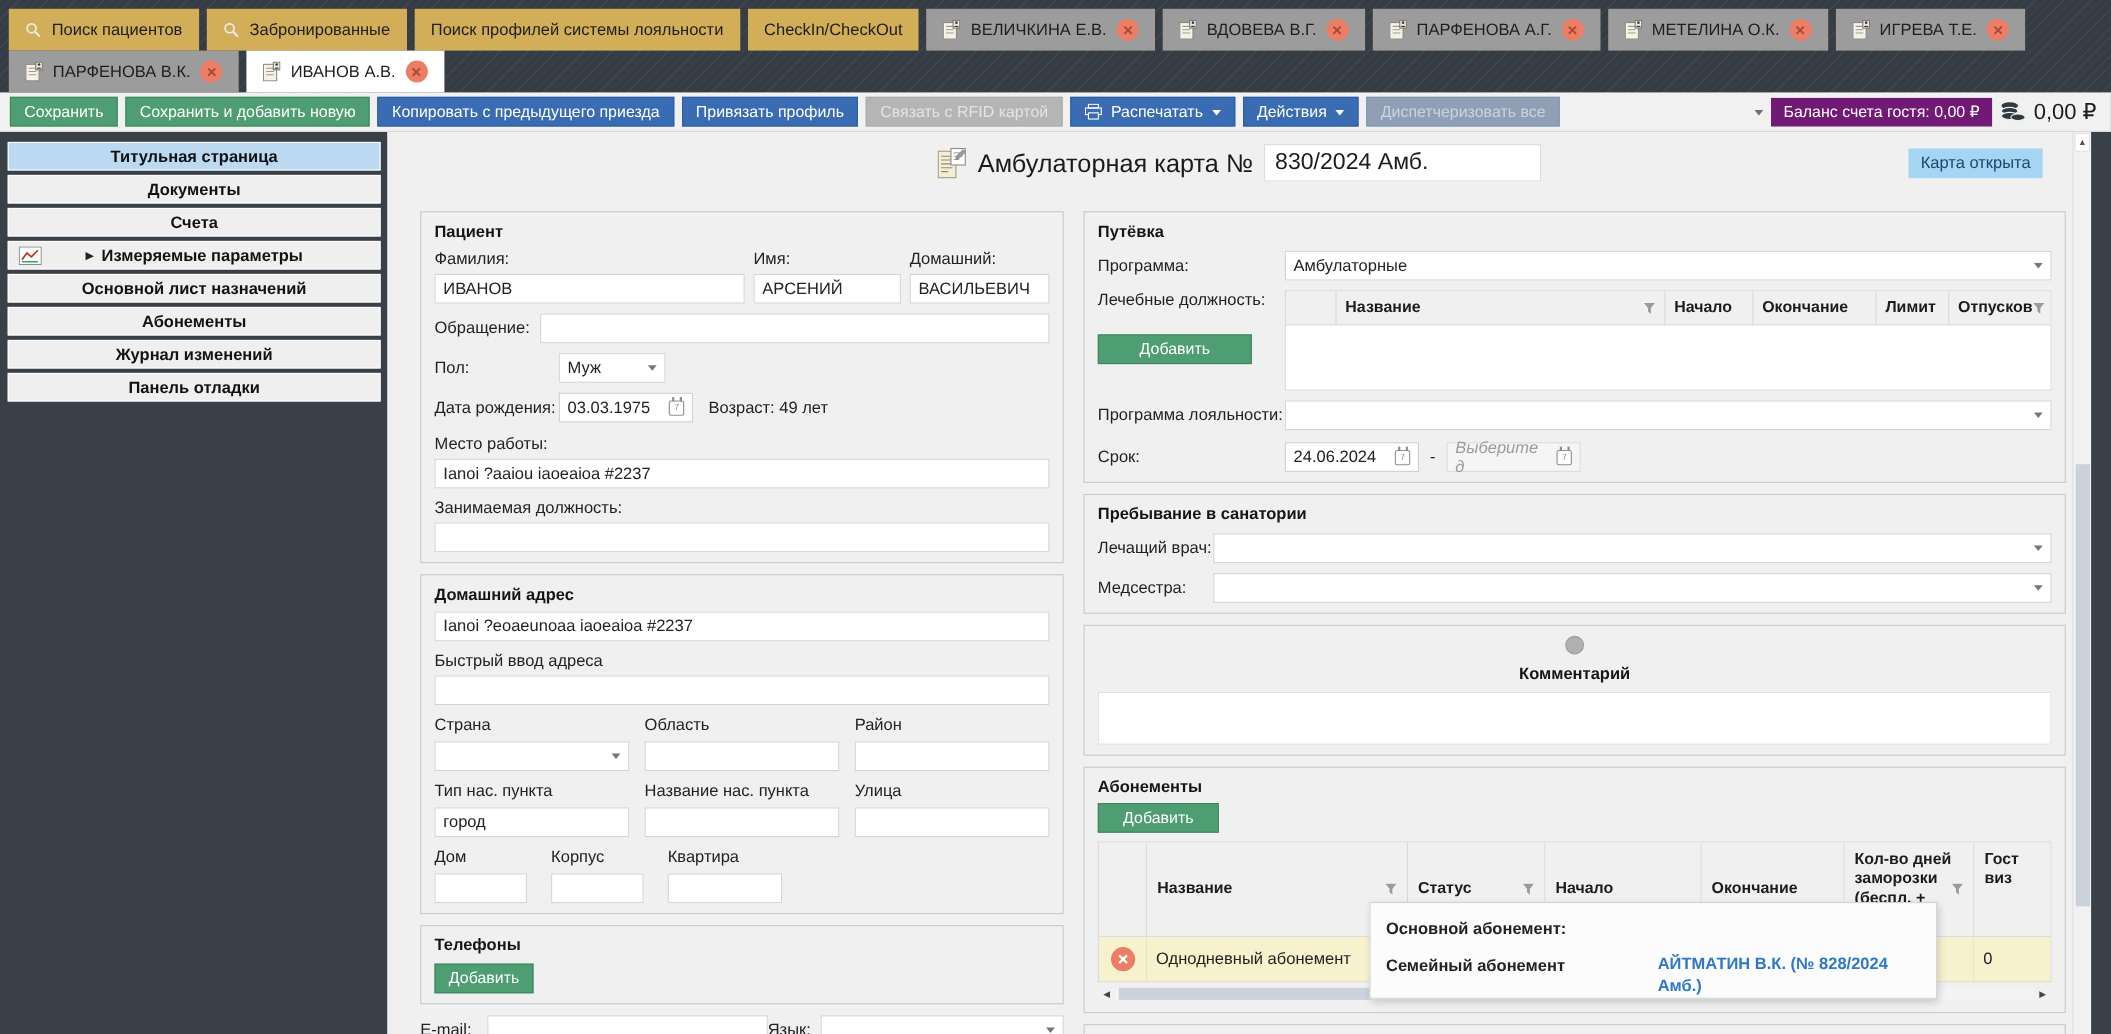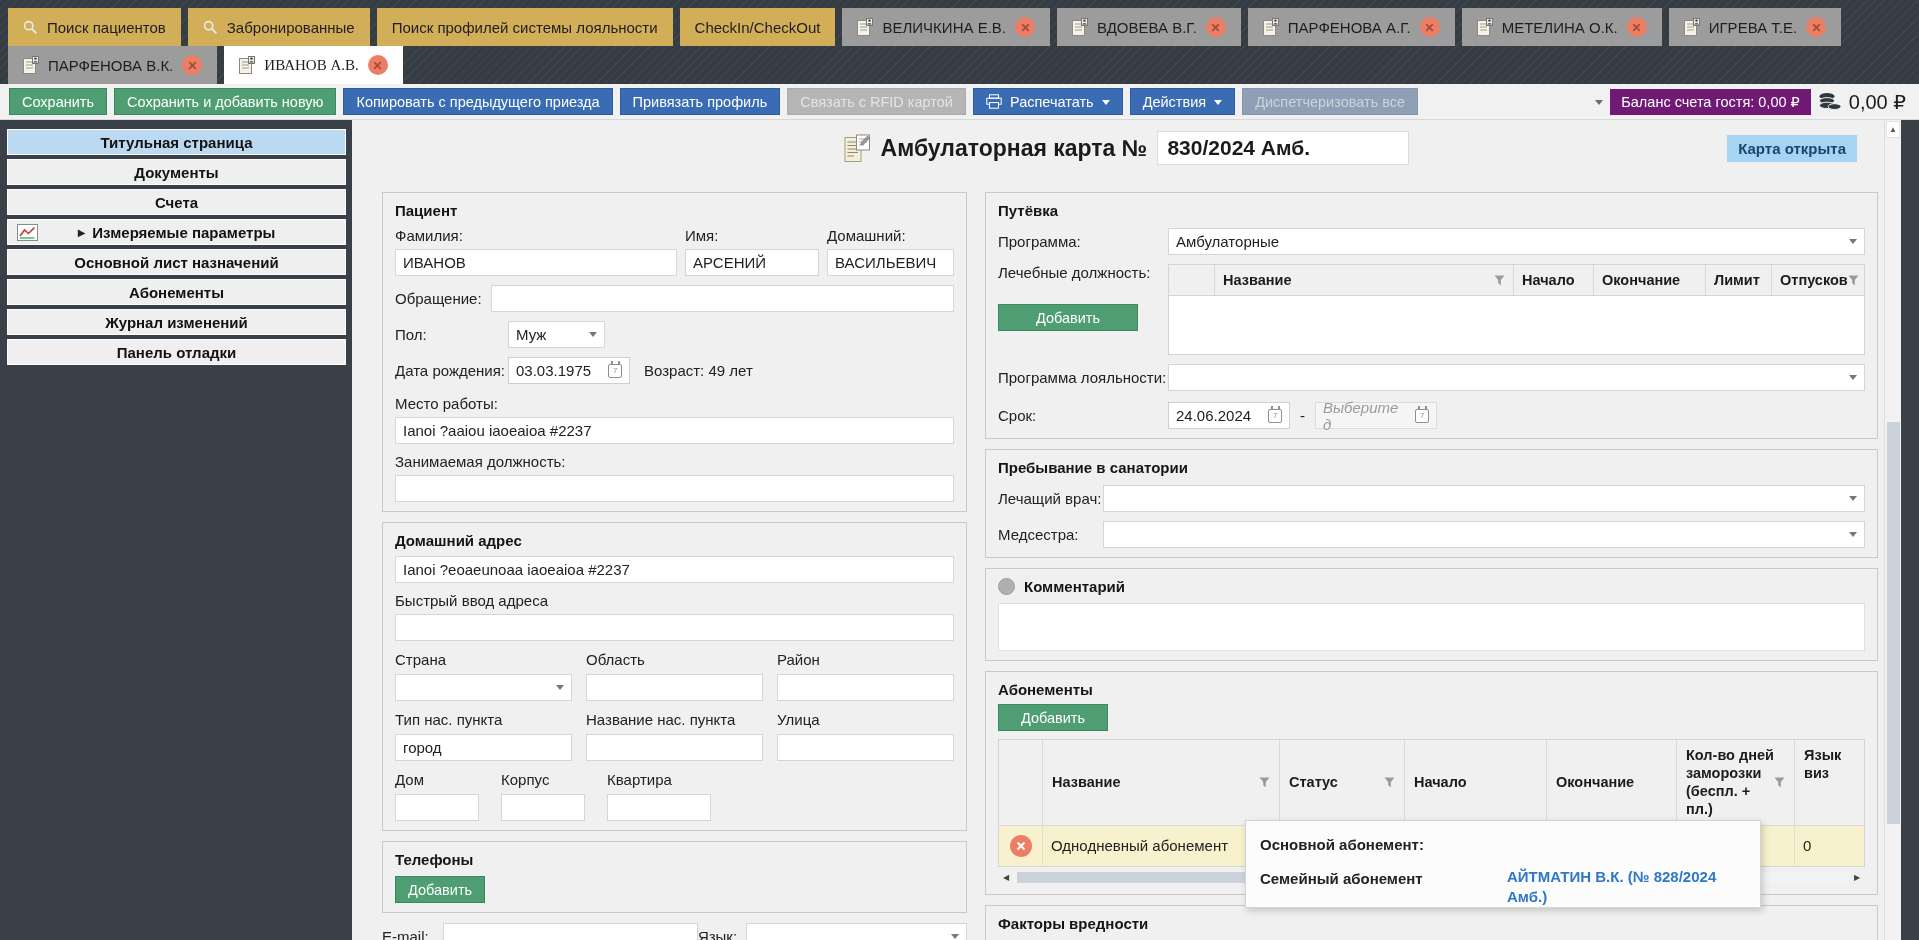--- a/index.html
+++ b/index.html
@@ -8,21 +8,21 @@
   .app { position:relative; width:1919px; height:940px; }
 
   
   .tabbar { height:84px; padding:8px 0 0 8px;
     background:#363c43;
     background-image:repeating-linear-gradient(135deg, rgba(255,255,255,.05) 0 1px, transparent 1px 6px); }
   .tabrow { display:flex; gap:7px; height:38px; align-items:stretch; }
   .tab { display:flex; align-items:center; gap:9px; padding:0 15px; font-size:15px; color:#1e1e1e; white-space:nowrap; cursor:default; }
   .tab-gold { background:#d2ae59; }
   .tab-gray { background:#9c9c9c; }
-  .tab-white { background:#ffffff;font-family:Liberation Serif, serif; }
+  .tab-white { background:#ffffff; }
   .x-circle { width:20px; height:20px; border-radius:50%; background:#ec7e66; display:flex; align-items:center; justify-content:center; flex:0 0 auto; }
 
   
   .toolbar { height:36px; background:#f1f1f1; border-bottom:1px solid #d8d8d8; display:flex; align-items:center; gap:7px; padding:0 9px; }
   .btn { height:27px; display:inline-flex; align-items:center; gap:8px; padding:0 12px; font-size:14.5px; white-space:nowrap; cursor:default; }
   .btn-green { background:#4f9e73; border:1px solid #3f8560; color:#fff; }
   .btn-blue  { background:#3a6cb3; border:1px solid #2e5da2; color:#fff; }
   .btn-gray  { background:#b5b5b5; border:1px solid #ababab; color:#e4e4e4; }
   .btn-grayblue { background:#8fa0b6; border:1px solid #8496ac; color:#ccd3dd; }
   .caret-w { width:0; height:0; border:4px solid transparent; border-top:5px solid #fff; margin-top:5px; }
@@ -36,21 +36,21 @@
   .sidebar { width:352px; flex:0 0 352px; padding:9px 6px 0 7px; }
   .side-item { height:26px; margin-bottom:4px; background:#efefef; border:1px solid #fdfdfd; display:flex; align-items:center; justify-content:center; font-size:15px; font-weight:700; color:#121212; position:relative; cursor:default; }
   .side-item.active { background:#bcd9f2; }
   .mp-icon { position:absolute; left:9px; top:4px; }
   .exp-arrow { font-size:10px; margin-right:7px; color:#222; }
 
   .content { position:relative; flex:0 0 1549px; width:1549px; height:820px; background:#f0f0f0; overflow:hidden; }
   .right-dark { flex:1; background:#3a4047; }
 
   
-  .content-header { position:relative; height:56px; display:flex; align-items:center; justify-content:center; gap:10px;font-weight:bold; }
+  .content-header { position:relative; height:56px; display:flex; align-items:center; justify-content:center; gap:10px; }
   .page-title { font-size:23px; color:#1b1b1b; }
   .card-num { width:252px; height:34px; background:#fff; border:1px solid #dcdcdc; font-size:21px; padding:0 9px; display:flex; align-items:center; color:#1b1b1b; }
   .status-badge { position:absolute; right:44px; top:15px; background:#a6d4f3; color:#17486b; font-size:15px; padding:5px 11px; cursor:default; }
 
   .cols { display:flex; padding-left:30px; }
   .col-left { width:585px; flex:0 0 585px; margin-top:16px; }
   .col-right { width:893px; flex:0 0 893px; margin-left:18px; margin-top:16px; }
 
   .panel { border:1px solid #c9c9c9; background:#f0f0f0; padding:9px 12px; margin-bottom:10px; }
   .panel-title { font-weight:700; font-size:15px; color:#151515; }
@@ -615,21 +615,21 @@
             <div class="row">
               <span class="lbl" style="width:105px;">Медсестра:</span>
               <div class="sel flex1">
                   <span></span>
                   <span class="caret-d"></span>
                 </div>
             </div>
           </div>
 
           <div class="panel">
-            <div style="display:flex; align-items:center; gap:9px;">
+            <div style="display:flex; align-items:center; gap:9px;flex-direction:column;">
               <span class="cmt-circle"></span>
               <span class="panel-title">Комментарий</span>
             </div>
             <div class="cmt-box"></div>
           </div>
 
           <div class="panel">
             <div class="panel-title">Абонементы</div>
             <div style="margin-top:6px;">
               <button class="btn btn-green" style="width:110px; justify-content:center;">
@@ -663,21 +663,21 @@
                   </div>
                 <div class="ab-h sp-between">
                   <span style="white-space:normal;">Кол-во дней заморозки (беспл. + пл.)</span>
                   <span>
                       <svg width="11" height="11" viewBox="0 0 11 11">
                         <path d="M0.5 0.5h10L6.8 5v5.3L4.2 8.2V5z" fill="#9a9a9a"></path>
                       </svg>
                     </span>
                 </div>
                 <div class="ab-h" style="align-items:flex-start;">
-                    <span style="white-space:normal;">Язык виз</span>
+                    <span style="white-space:normal;">Гост виз</span>
                   </div>
               </div>
               <div class="ab-grid">
                 <div class="ab-c">
                   <span class="del-circle">
                       <svg width="10" height="10" viewBox="0 0 10 10">
                         <line x1="1.5" y1="1.5" x2="8.5" y2="8.5" stroke="#fff" stroke-width="2"></line>
                         <line x1="8.5" y1="1.5" x2="1.5" y2="8.5" stroke="#fff" stroke-width="2"></line>
                       </svg>
                     </span>

